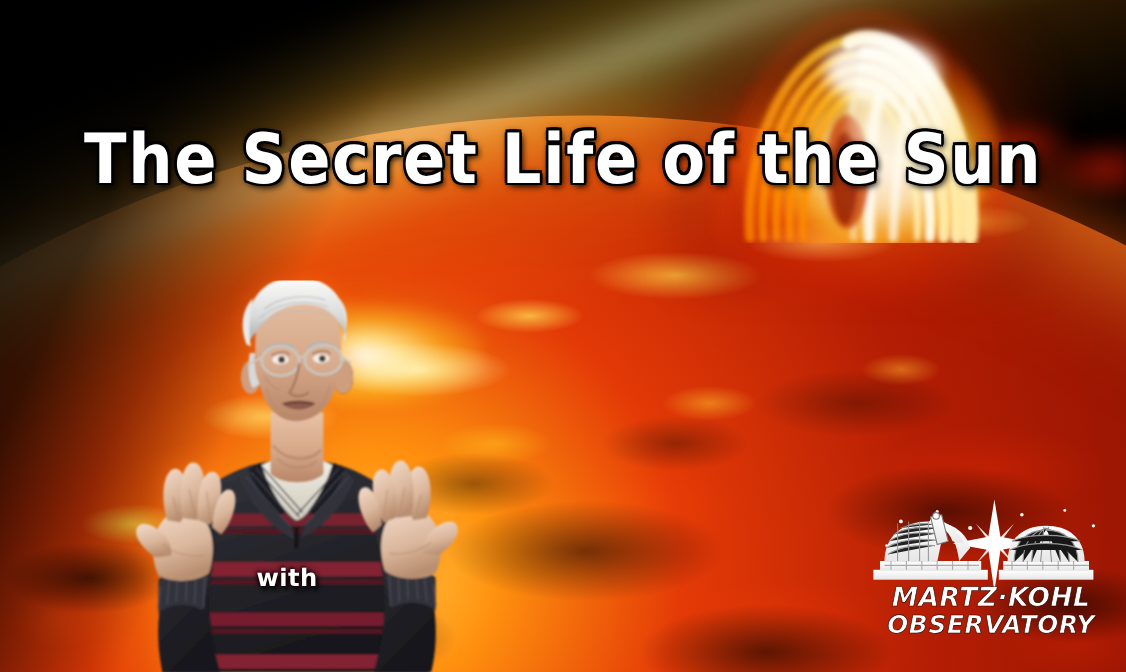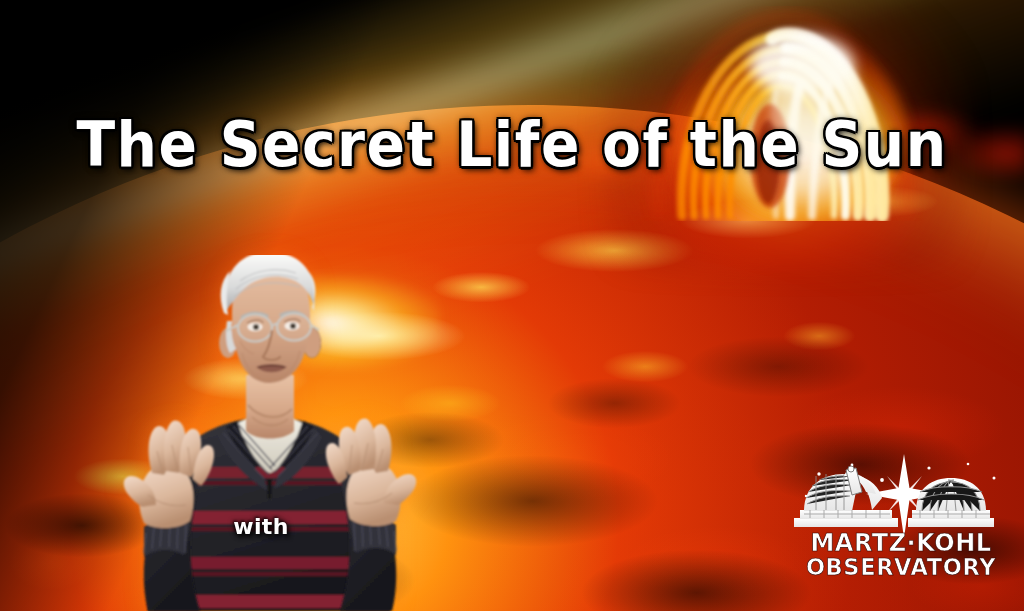--- a/index.html
+++ b/index.html
@@ -194,21 +194,21 @@
     text-shadow:0 0 6px rgba(0,0,0,.95), 2px 3px 5px rgba(0,0,0,.9), -1px -1px 3px rgba(0,0,0,.8);
   }
   .credit .speaker-name{
     margin-top:8px;
     font-size:32px; font-weight:700; letter-spacing:.3px; line-height:1.0;
     color:#fff;
     text-shadow:0 0 7px rgba(0,0,0,.95), 3px 4px 6px rgba(0,0,0,.9), -1px -1px 3px rgba(0,0,0,.8);
   }
 
   
-  .logo{ position:absolute; left:786px; top:452px; width:230px; height:130px; }
+  .logo{ position:absolute; left:786px; top:452px; width:230px; height:130px;font-style:italic; }
   .logo svg{ display:block; }
 </style>
 </head>
 <body>
 
 <div id="poster">
 
   <div class="bg-layer space"></div>
 
   <div class="bg-layer">

